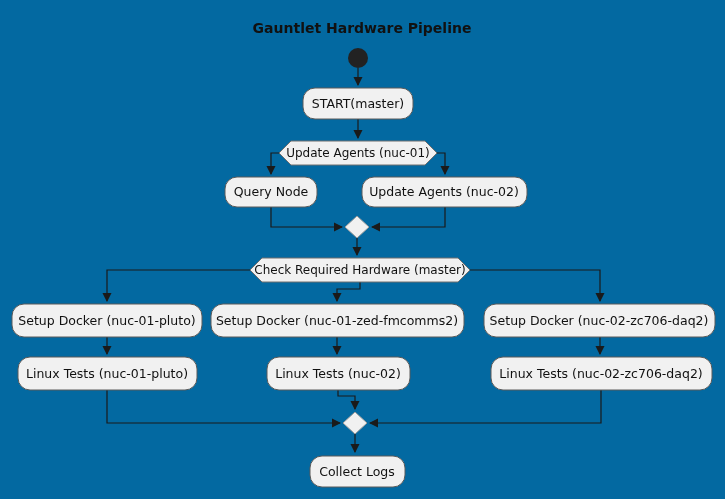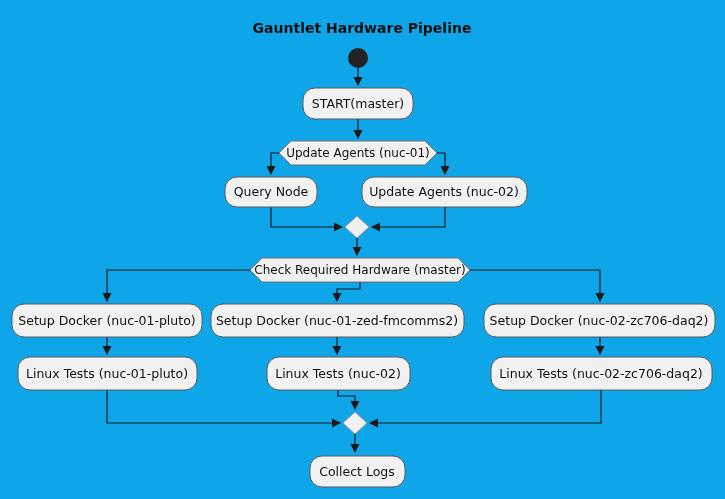--- a/index.html
+++ b/index.html
@@ -4,21 +4,21 @@
 <style>
   html, body {
     margin: 0;
     padding: 0;
     background: #FFFFFF;
   }
   .stage {
     position: relative;
     width: 725px;
     height: 499px;
-    background: #0ea5e9;
+    background: #0369a1;
     font-family: "DejaVu Sans", "Liberation Sans", sans-serif;
     overflow: hidden;
   }
   svg { display: block; }
   .diagram-title {
     font-family: "DejaVu Sans", "Liberation Sans", sans-serif;
     font-size: 14px;
     font-weight: bold;
     fill: #111111;
   }

